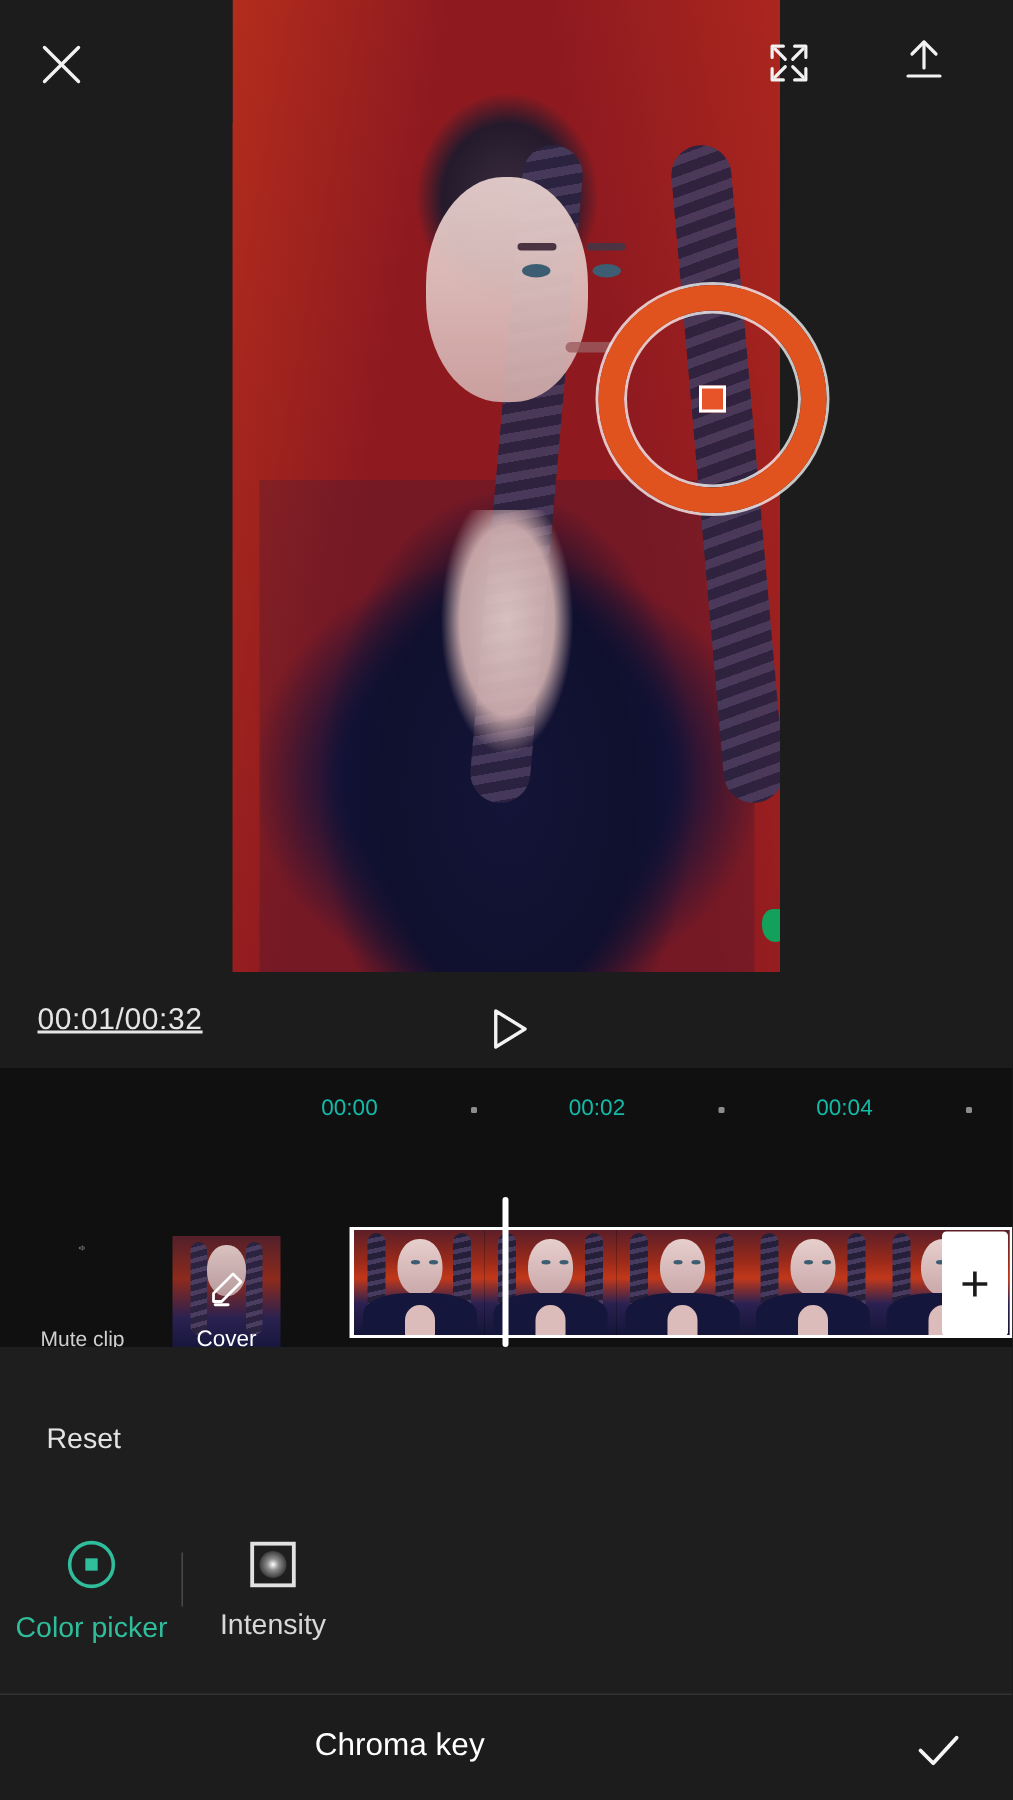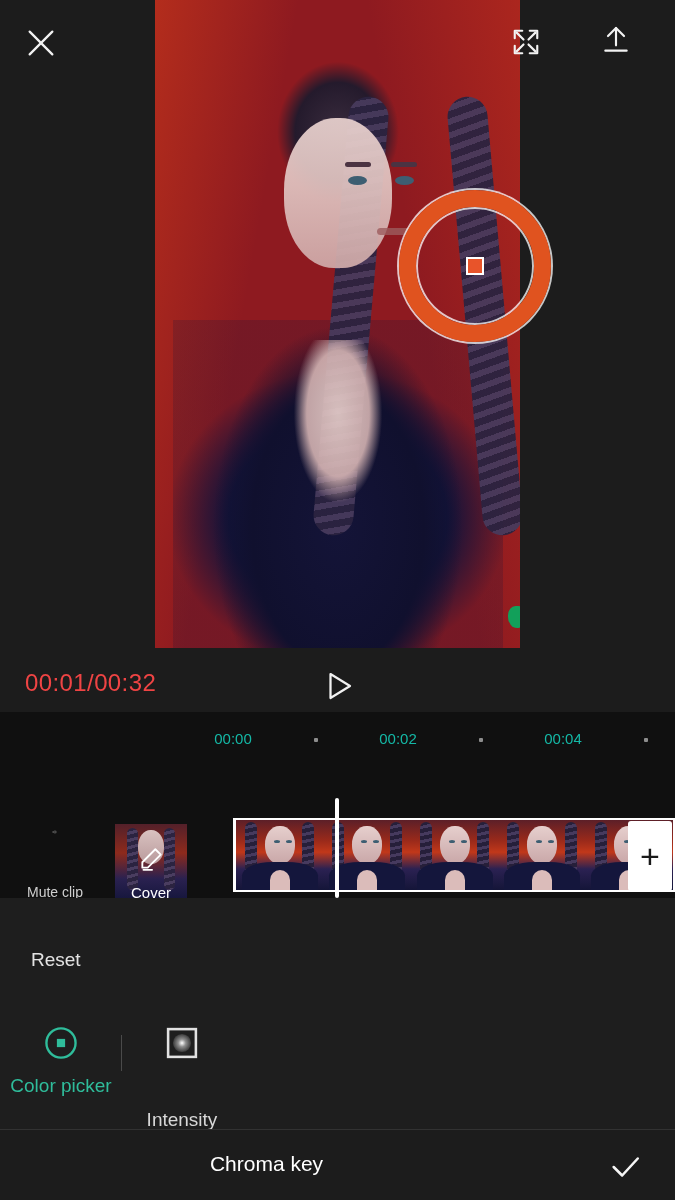--- a/index.html
+++ b/index.html
@@ -103,21 +103,21 @@
     width:18px;height:18px; background:#e8542a; border:2px solid #fff;
   }
 
   
   .playrow{
     position:absolute; left:0; top:648px; width:675px; height:64px;
     background:#1c1c1c; z-index:4;
   }
   .timecode{
     position:absolute; left:25px; top:21px;
-    font-size:24px; color:#ef4444; letter-spacing:.4px;
+    font-size:20px; color:#e5e5e5; letter-spacing:.4px;text-decoration:underline;
   }
   #play-btn{ left:318px; top:666px; width:40px;height:40px; z-index:7;}
 
   
   .timeline{
     position:absolute; left:0; top:712px; width:675px; height:186px;
     background:#101010; overflow:hidden;
   }
   .ruler{ position:absolute; left:0; top:0; width:675px; height:46px; }
   .ruler .tick-label{
@@ -202,21 +202,21 @@
   }
   .tool{
     width:120px; display:flex; flex-direction:column; align-items:center; cursor:pointer;
   }
   .tool .t-lbl{ margin-top:13px; font-size:19px; color:#d8d8d8; white-space:nowrap;}
   .tool.active .t-lbl{ color:#2fbd9b; }
   .tool-divider{
     position:absolute; left:121px; top:1035px; width:1px; height:36px; background:#4a4a4a;
   }
   #tool-color-picker{ position:absolute; left:1px; top:0; }
-  #tool-intensity{ position:absolute; left:122px; top:2px;gap:36px; }
+  #tool-intensity{ position:absolute; left:122px; top:2px; }
   #tool-shadow{ position:absolute; left:221px; top:0px; }
 
   .footer-divider{
     position:absolute; left:0; top:1129px; width:675px; height:1px; background:#323232;
   }
   .footer{
     position:absolute; left:0; top:1130px; width:675px; height:70px; background:#1c1c1c;
   }
   .footer-title{
     position:absolute; left:0; top:1152px; width:533px; text-align:center;

